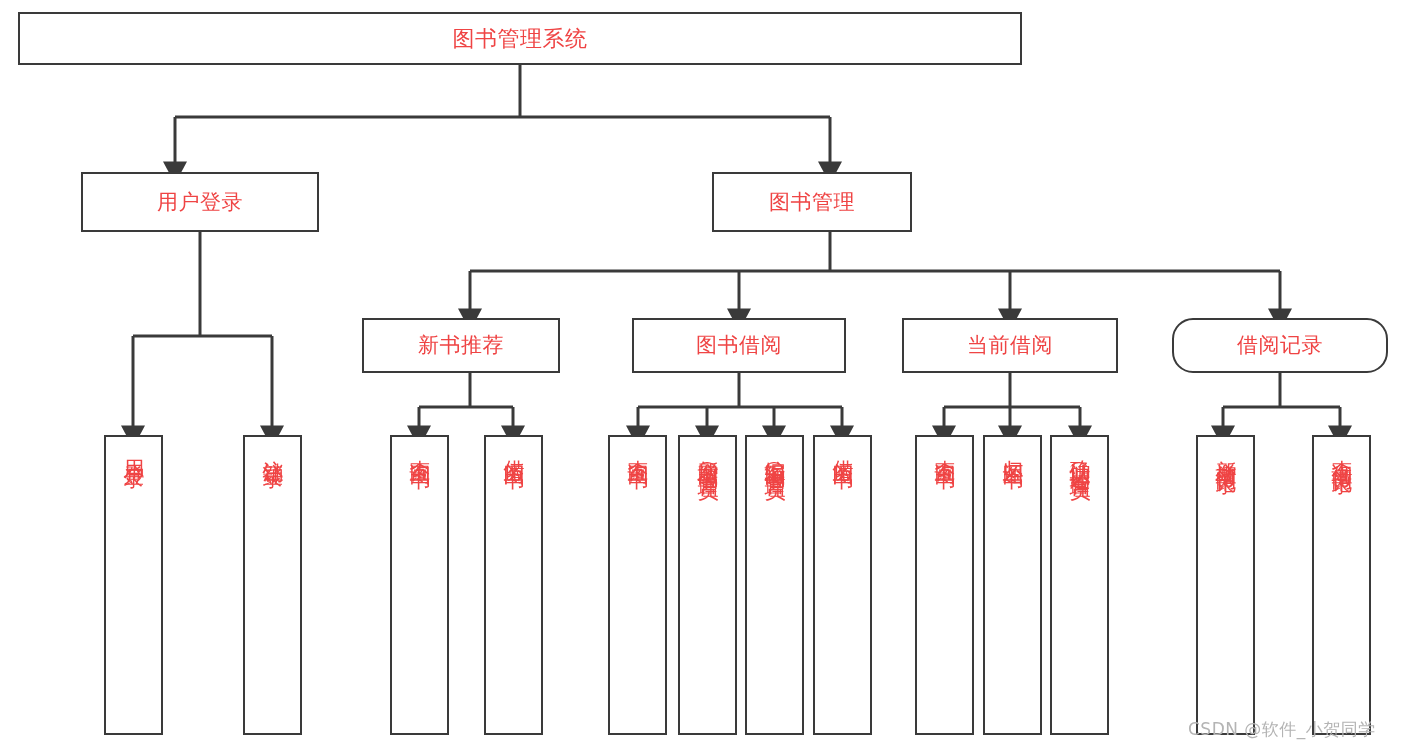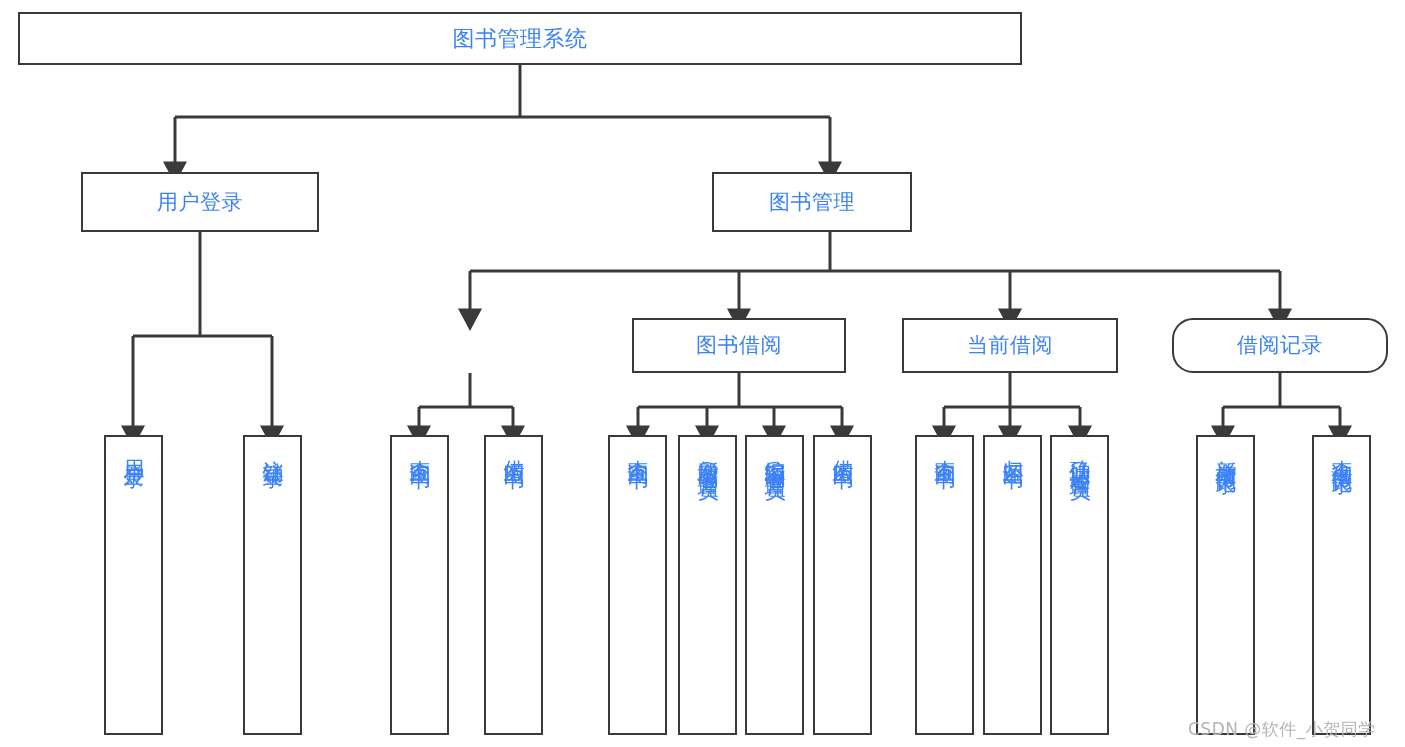--- a/index.html
+++ b/index.html
@@ -33,21 +33,21 @@
     border: 2.5px solid #3a3a3a;
     background: #ffffff;
     display: flex;
     align-items: center;
     justify-content: center;
     text-align: center;
   }
   .node .label {
     font-size: 21px;
     line-height: 1.18;
-    color: #3b82f6;
+    color: #ef4444;
     letter-spacing: 0.5px;
     white-space: pre-line;
     text-align: center;
   }
   
   .node.horiz .label {
     writing-mode: horizontal-tb;
   }
   
   .node.vert {
@@ -135,20 +135,23 @@
     <span class="label">图书管理系统</span>
   </div>
 
   <div class="node horiz" style="left:81px; top:172px; width:238px; height:60px;">
     <span class="label">用户登录</span>
   </div>
   <div class="node horiz" style="left:712px; top:172px; width:200px; height:60px;">
     <span class="label">图书管理</span>
   </div>
 
+  <div class="node horiz" style="left:362px; top:318px; width:198px; height:55px;">
+    <span class="label">新书推荐</span>
+  </div>
   <div class="node horiz" style="left:902px; top:318px; width:216px; height:55px;">
     <span class="label">当前借阅</span>
   </div>
   <div class="node horiz" style="left:632px; top:318px; width:214px; height:55px;">
     <span class="label">图书借阅</span>
   </div>
   <div class="node horiz" style="left:1172px; top:318px; width:216px; height:55px;border-radius:21px;">
     <span class="label">借阅记录</span>
   </div>
 

